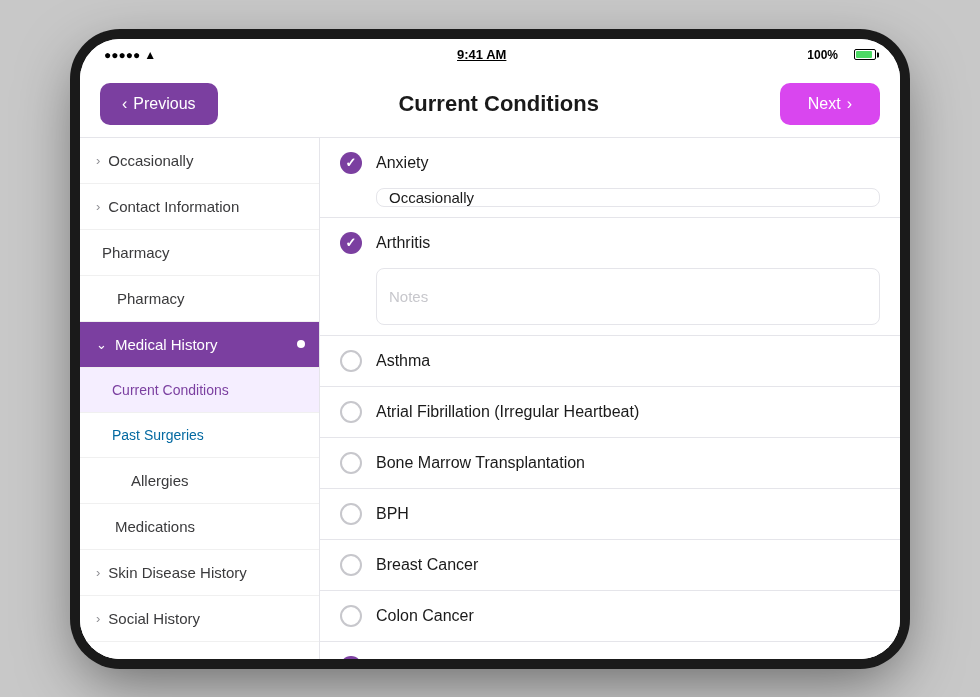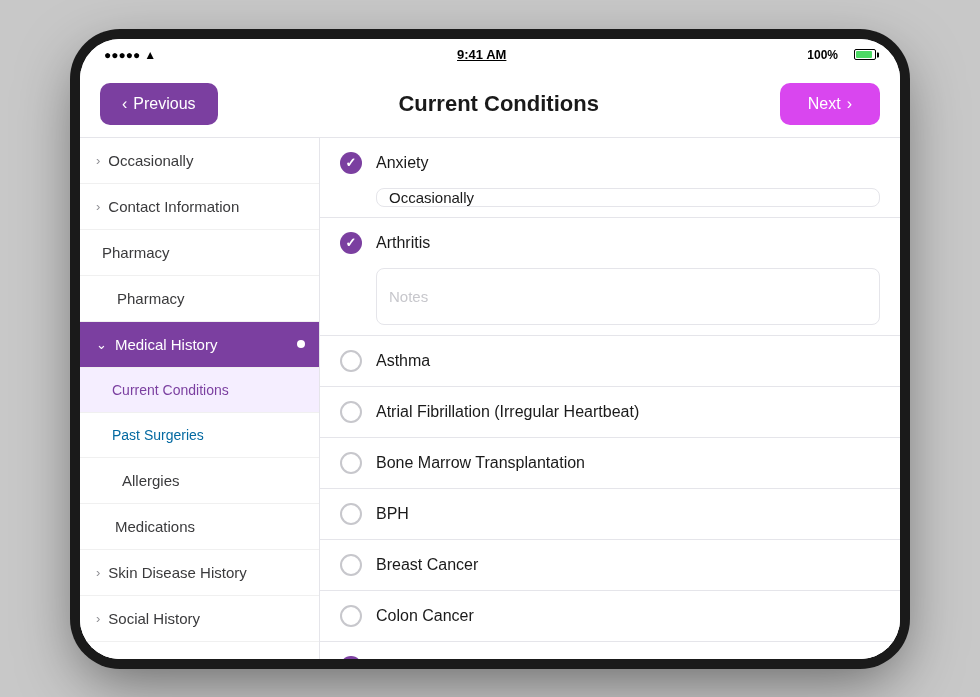--- a/index.html
+++ b/index.html
@@ -287,21 +287,21 @@
           <span>Medical History</span>
           <div class="active-dot"></div>
         </div>
         <div class="sidebar-item sub-item">
           <span>Current Conditions</span>
         </div>
         <div class="sidebar-item sub-item-secondary">
           <span>Past Surgeries</span>
         </div>
         <div class="sidebar-item">
-          <span style="margin-left:26px;text-align:right;">Allergies</span>
+          <span style="margin-left:35px;text-align:right;">Allergies</span>
         </div>
         <div class="sidebar-item">
           <span style="margin-left:19px;">Medications</span>
         </div>
         <div class="sidebar-item">
           <span class="chevron">›</span>
           <span>Skin Disease History</span>
         </div>
         <div class="sidebar-item">
           <span class="chevron">›</span>

